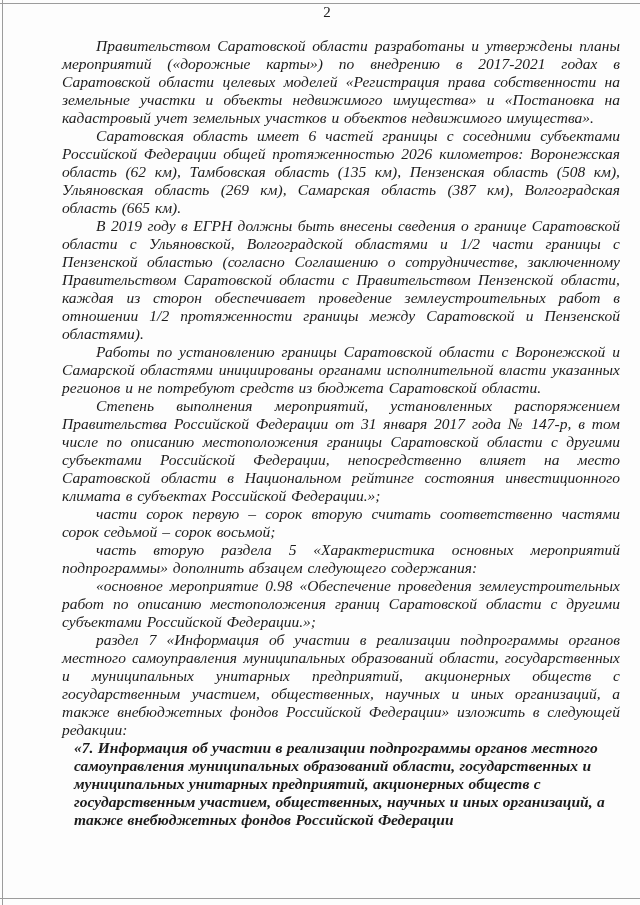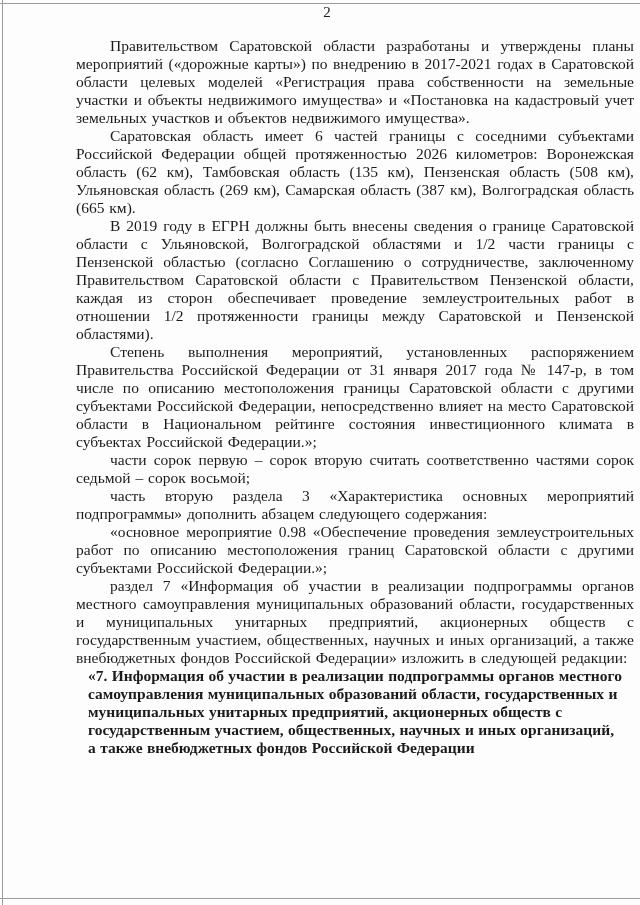--- a/index.html
+++ b/index.html
@@ -21,22 +21,23 @@
     position: absolute;
     top: 4px; left: 0;
     width: 100%;
     text-align: center;
     text-indent: 14px;
     font-size: 15px;
   }
   .content {
     position: absolute;
     top: 37px;
-    left: 76px;
+    left: 62px;
     width: 558px;
+    font-style: italic;
   }
   .content p {
     font-size: 15.5px;
     line-height: 18px;
     text-align: justify;
     text-indent: 34px;
     word-spacing: 1px;
   }
   .content p.heading {
     font-weight: bold;
@@ -53,20 +54,21 @@
   <div class="scan-line scan-left"></div>
   <div class="scan-line scan-top"></div>
   <div class="scan-line scan-bottom"></div>
 
   <div class="page-number">2</div>
 
   <div class="content">
     <p>Правительством Саратовской области разработаны и утверждены планы мероприятий («дорожные карты») по внедрению в 2017-2021 годах в Саратовской области целевых моделей «Регистрация права собственности на земельные участки и объекты недвижимого имущества» и «Постановка на кадастровый учет земельных участков и объектов недвижимого имущества».</p>
     <p>Саратовская область имеет 6 частей границы с соседними субъектами Российской Федерации общей протяженностью 2026 километров: Воронежская область (62 км), Тамбовская область (135 км), Пензенская область (508 км), Ульяновская область (269 км), Самарская область (387 км), Волгоградская область (665 км).</p>
     <p>В 2019 году в ЕГРН должны быть внесены сведения о границе Саратовской области с Ульяновской, Волгоградской областями и 1/2 части границы с Пензенской областью (согласно Соглашению о сотрудничестве, заключенному Правительством Саратовской области с Правительством Пензенской области, каждая из сторон обеспечивает проведение землеустроительных работ в отношении 1/2 протяженности границы между Саратовской и Пензенской областями).</p>
+    <p>Работы по установлению границы Саратовской области с Воронежской и Самарской областями инициированы органами исполнительной власти указанных регионов и не потребуют средств из бюджета Саратовской области.</p>
     <p>Степень выполнения мероприятий, установленных распоряжением Правительства Российской Федерации от 31 января 2017 года № 147-р, в том числе по описанию местоположения границы Саратовской области с другими субъектами Российской Федерации, непосредственно влияет на место Саратовской области в Национальном рейтинге состояния инвестиционного климата в субъектах Российской Федерации.»;</p>
     <p>части сорок первую – сорок вторую считать соответственно частями сорок седьмой – сорок восьмой;</p>
-    <p>часть вторую раздела 3 «Характеристика основных мероприятий подпрограммы» дополнить абзацем следующего содержания:</p>
+    <p>часть вторую раздела 5 «Характеристика основных мероприятий подпрограммы» дополнить абзацем следующего содержания:</p>
     <p>«основное мероприятие 0.98 «Обеспечение проведения землеустроительных работ по описанию местоположения границ Саратовской области с другими субъектами Российской Федерации.»;</p>
     <p>раздел 7 «Информация об участии в реализации подпрограммы органов местного самоуправления муниципальных образований области, государственных и муниципальных унитарных предприятий, акционерных обществ с государственным участием, общественных, научных и иных организаций, а также внебюджетных фондов Российской Федерации» изложить в следующей редакции:</p>
     <p class="heading">«7. Информация об участии в реализации подпрограммы органов местного самоуправления муниципальных образований области, государственных и муниципальных унитарных предприятий, акционерных обществ с государственным участием, общественных, научных и иных организаций, а также внебюджетных фондов Российской Федерации</p>
   </div>
 </div>
 
 </body></html>

